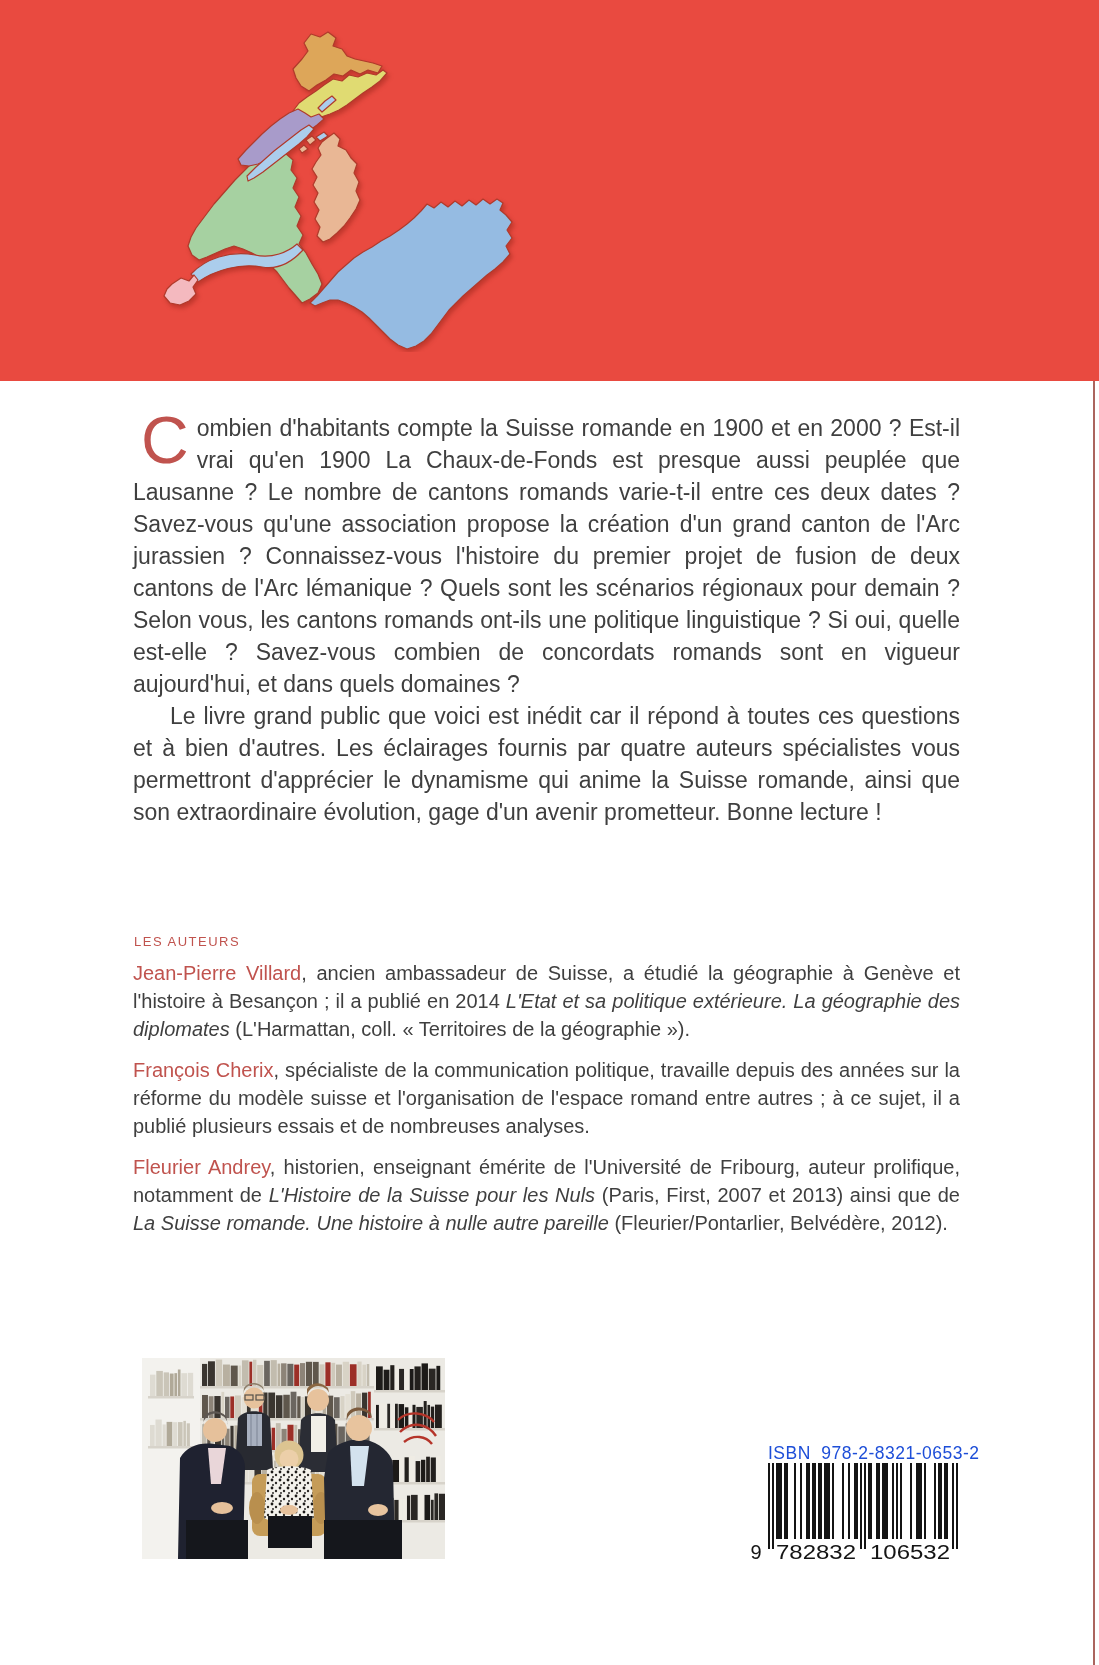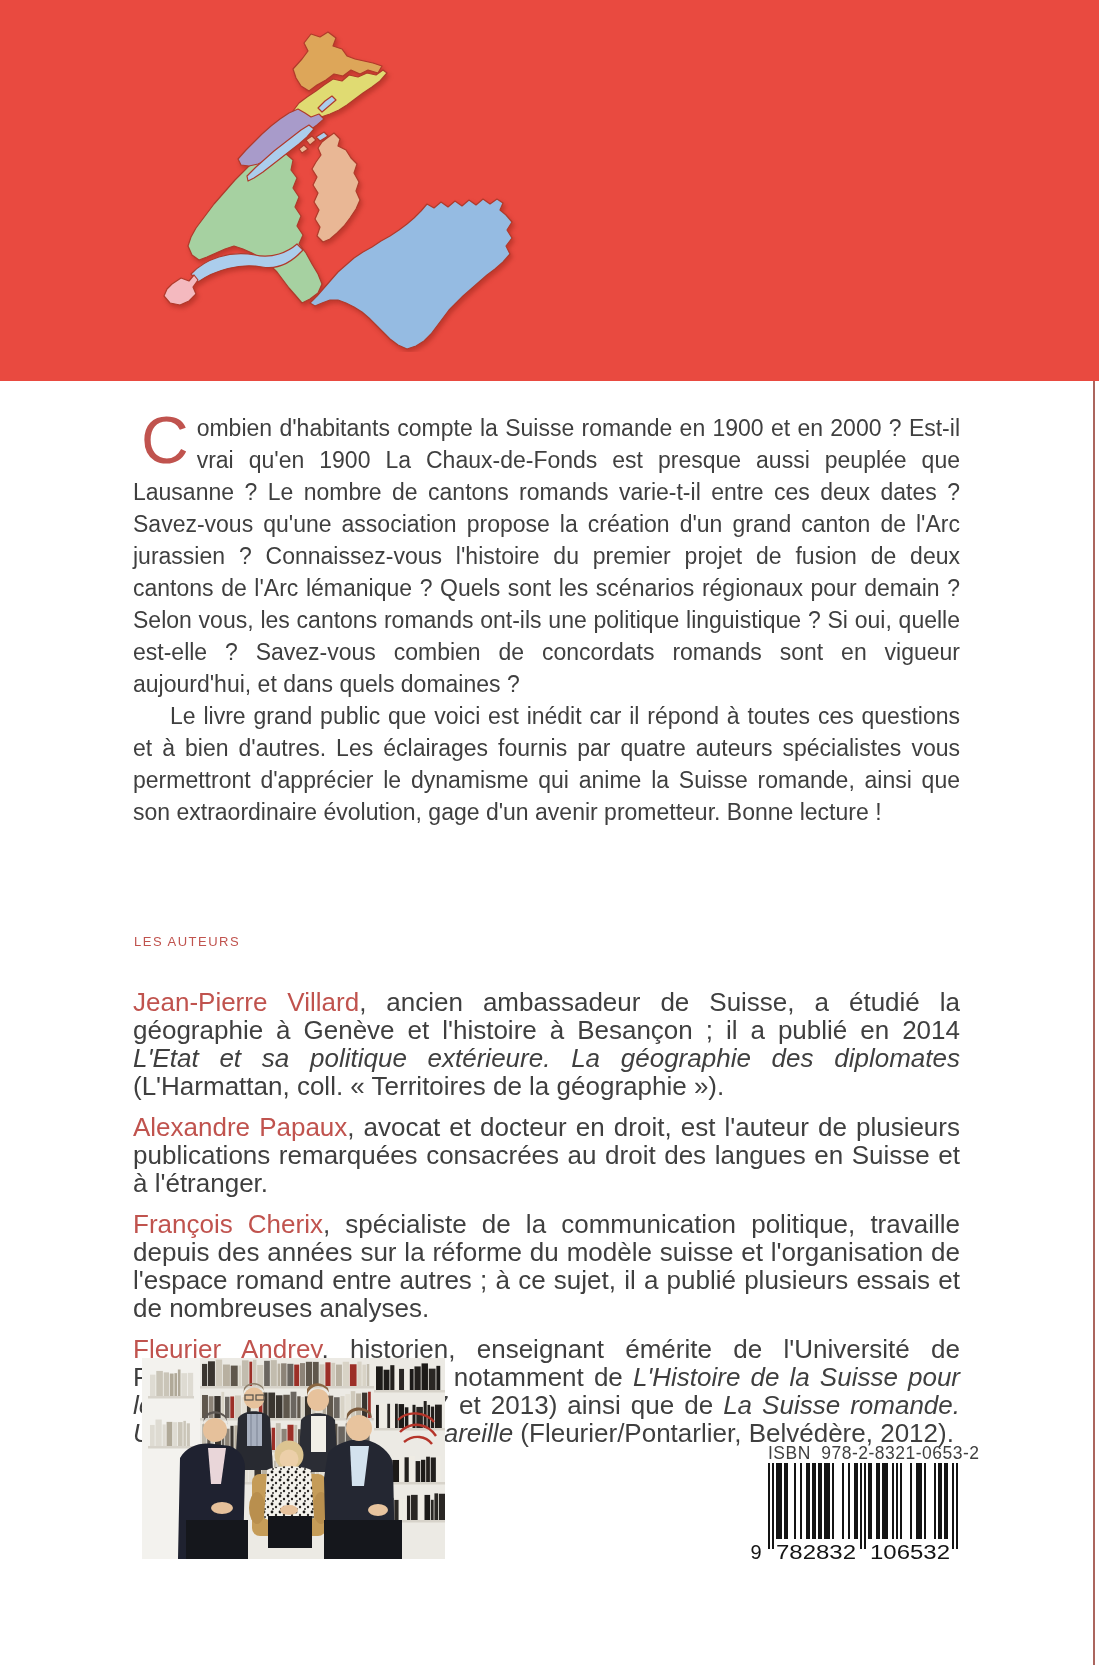--- a/index.html
+++ b/index.html
@@ -15,30 +15,30 @@
   
   .blurb{position:absolute;left:133px;top:412px;width:827px;color:var(--textgray,#3f3f3f);
          font-size:23px;line-height:32px;font-weight:300;text-align:justify;}
   .blurb p{margin:0;}
   .dropcap{float:left;font-size:66px;line-height:52px;padding:2px 8px 0 8px;
            font-weight:200;color:var(--accent,#c0534e);}
   .p2{text-indent:37px;}
   
   .authors-heading{position:absolute;left:134px;top:934px;font-size:13px;letter-spacing:1.5px;
                    color:var(--accent,#c0534e);}
-  .authors{position:absolute;left:133px;top:988px;width:827px;color:var(--textgray,#3f3f3f);
-           font-size:26px;line-height:28px;font-weight:300;text-align:justify;}
+  .authors{position:absolute;left:133px;top:959px;width:827px;color:var(--textgray,#3f3f3f);
+           font-size:20px;line-height:28px;font-weight:300;text-align:justify;}
   .authors p{margin:0 0 13px 0;}
   .author-name{color:var(--accent,#c0534e);}
   .authors i{font-style:italic;}
   
   .photo-svg{position:absolute;left:142px;top:1358px;width:303px;height:201px;}
   
   .isbn-label{position:absolute;left:768px;top:1443px;width:214px;font-size:17.5px;
-              letter-spacing:.5px;word-spacing:5px;color:#404040;}
+              letter-spacing:.5px;word-spacing:5px;color:#1d4ed8;}
   .barcode-svg{position:absolute;left:746px;top:1463px;width:214px;height:100px;}
   .barcode-svg text{font-family:"Liberation Sans",sans-serif;font-size:20px;fill:#141414;}
 </style>
 </head>
 <body>
 
 <div class="page">
 
   <div class="banner">
     <svg class="map-svg" viewBox="0 0 380 340">
@@ -63,21 +63,20 @@
   <div class="edge-line"></div>
 
   <div class="blurb">
     <p><span class="dropcap">C</span><span>ombien d'habitants compte la Suisse romande en 1900 et en 2000 ? Est-il vrai qu'en 1900 La Chaux-de-Fonds est presque aussi peuplée que Lausanne ? Le nombre de cantons romands varie-t-il entre ces deux dates ? Savez-vous qu'une association propose la création d'un grand canton de l'Arc jurassien ? Connaissez-vous l'histoire du premier projet de fusion de deux cantons de l'Arc lémanique ? Quels sont les scénarios régionaux pour demain ? Selon vous, les cantons romands ont-ils une politique linguistique ? Si oui, quelle est-elle ? Savez-vous combien de concordats romands sont en vigueur aujourd'hui, et dans quels domaines ?</span></p>
     <p class="p2">Le livre grand public que voici est inédit car il répond à toutes ces questions et à bien d'autres. Les éclairages fournis par quatre auteurs spécialistes vous permettront d'apprécier le dynamisme qui anime la Suisse romande, ainsi que son extraordinaire évolution, gage d'un avenir prometteur. Bonne lecture !</p>
   </div>
 
   <div class="authors-heading">LES AUTEURS</div>
   <div class="authors" id="authors">
       <p><span class="author-name">Jean-Pierre Villard</span><span>, ancien ambassadeur de Suisse, a étudié la géographie à Genève et l'histoire à Besançon ; il a publié en 2014 </span><i>L'Etat et sa politique extérieure. La géographie des diplomates</i><span> (L'Harmattan, coll. « Territoires de la géographie »).</span></p>
-      <p><span class="author-name">Alexandre Papaux</span><span>, avocat et docteur en droit, est l'auteur de plusieurs publications remarquées consacrées au droit des langues en Suisse et à l'étranger.</span></p>
       <p><span class="author-name">François Cherix</span><span>, spécialiste de la communication politique, travaille depuis des années sur la réforme du modèle suisse et l'organisation de l'espace romand entre autres ; à ce sujet, il a publié plusieurs essais et de nombreuses analyses.</span></p>
       <p><span class="author-name">Fleurier Andrey</span><span>, historien, enseignant émérite de l'Université de Fribourg, auteur prolifique, notamment de </span><i>L'Histoire de la Suisse pour les Nuls</i><span> (Paris, First, 2007 et 2013) ainsi que de </span><i>La Suisse romande. Une histoire à nulle autre pareille</i><span> (Fleurier/Pontarlier, Belvédère, 2012).</span></p>
     </div>
 
   <svg class="photo-svg" viewBox="0 0 303 201">
     <defs>
       <pattern id="floral" width="8" height="8" patternUnits="userSpaceOnUse">
         <rect width="8" height="8" fill="#f4f2ec"></rect>
         <circle cx="2" cy="2" r="1.4" fill="#1c1a18"></circle>
         <circle cx="6" cy="5" r="1.2" fill="#2a2724"></circle>

